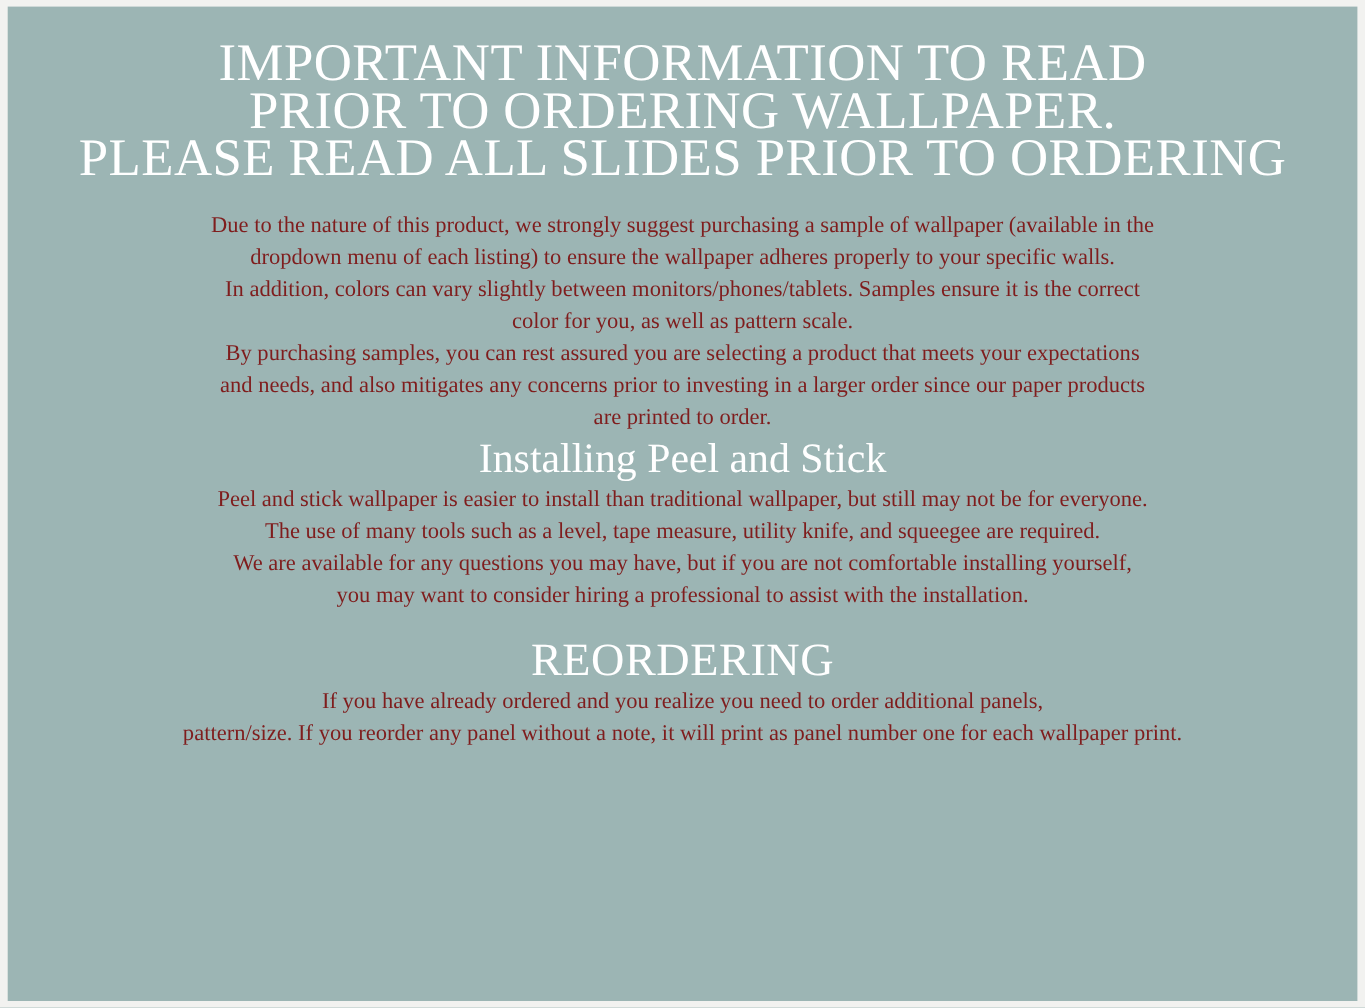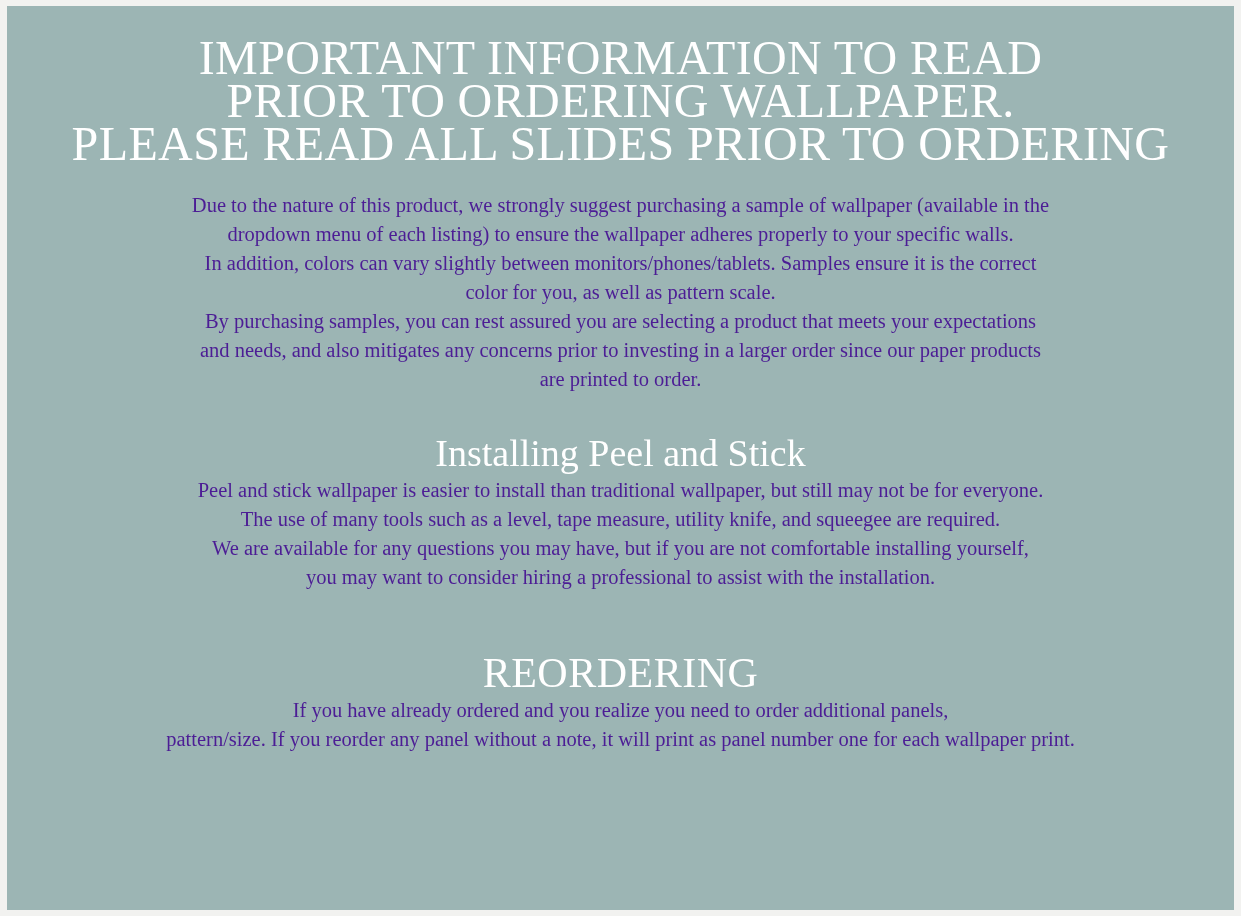--- a/index.html
+++ b/index.html
@@ -32,35 +32,34 @@
     line-height: 43px;
     letter-spacing: 0.4px;
     font-weight: normal;
     color: #ffffff;
     white-space: nowrap;
   }
   .para {
     text-align: center;
     font-size: 20.5px;
     line-height: 29px;
-    color: #4c1d95;
+    color: #7f1d1d;
     margin: 0 auto;
     width: 1100px;
   }
   .para-block {
     margin-top: 26px;
   }
   .para-line {
     white-space: nowrap;
   }
   .section-title {
     text-align: center;
     font-size: 38px;
     line-height: 46px;
-    margin-top: 36px;
     color: #ffffff;
     white-space: nowrap;
   }
   .section-title.caps {
     font-size: 42px;
     letter-spacing: 0.5px;
   }
   .spacer-lg { height: 22px; }
 </style>
 </head>

